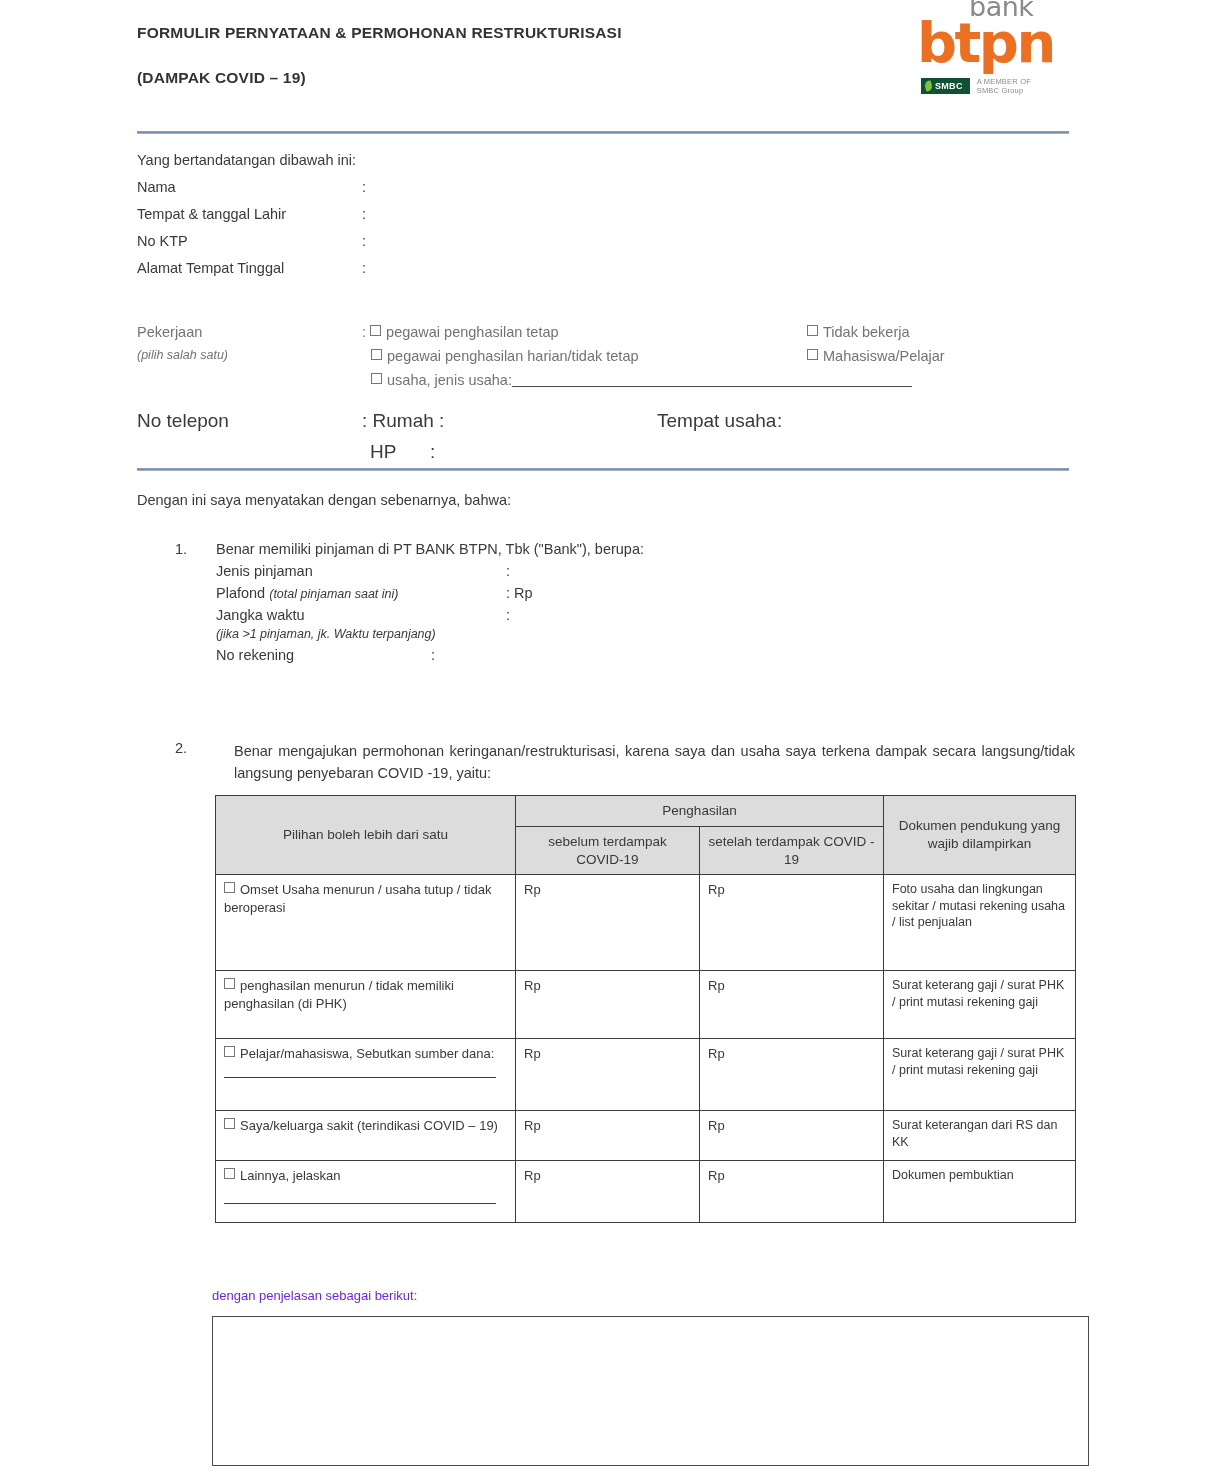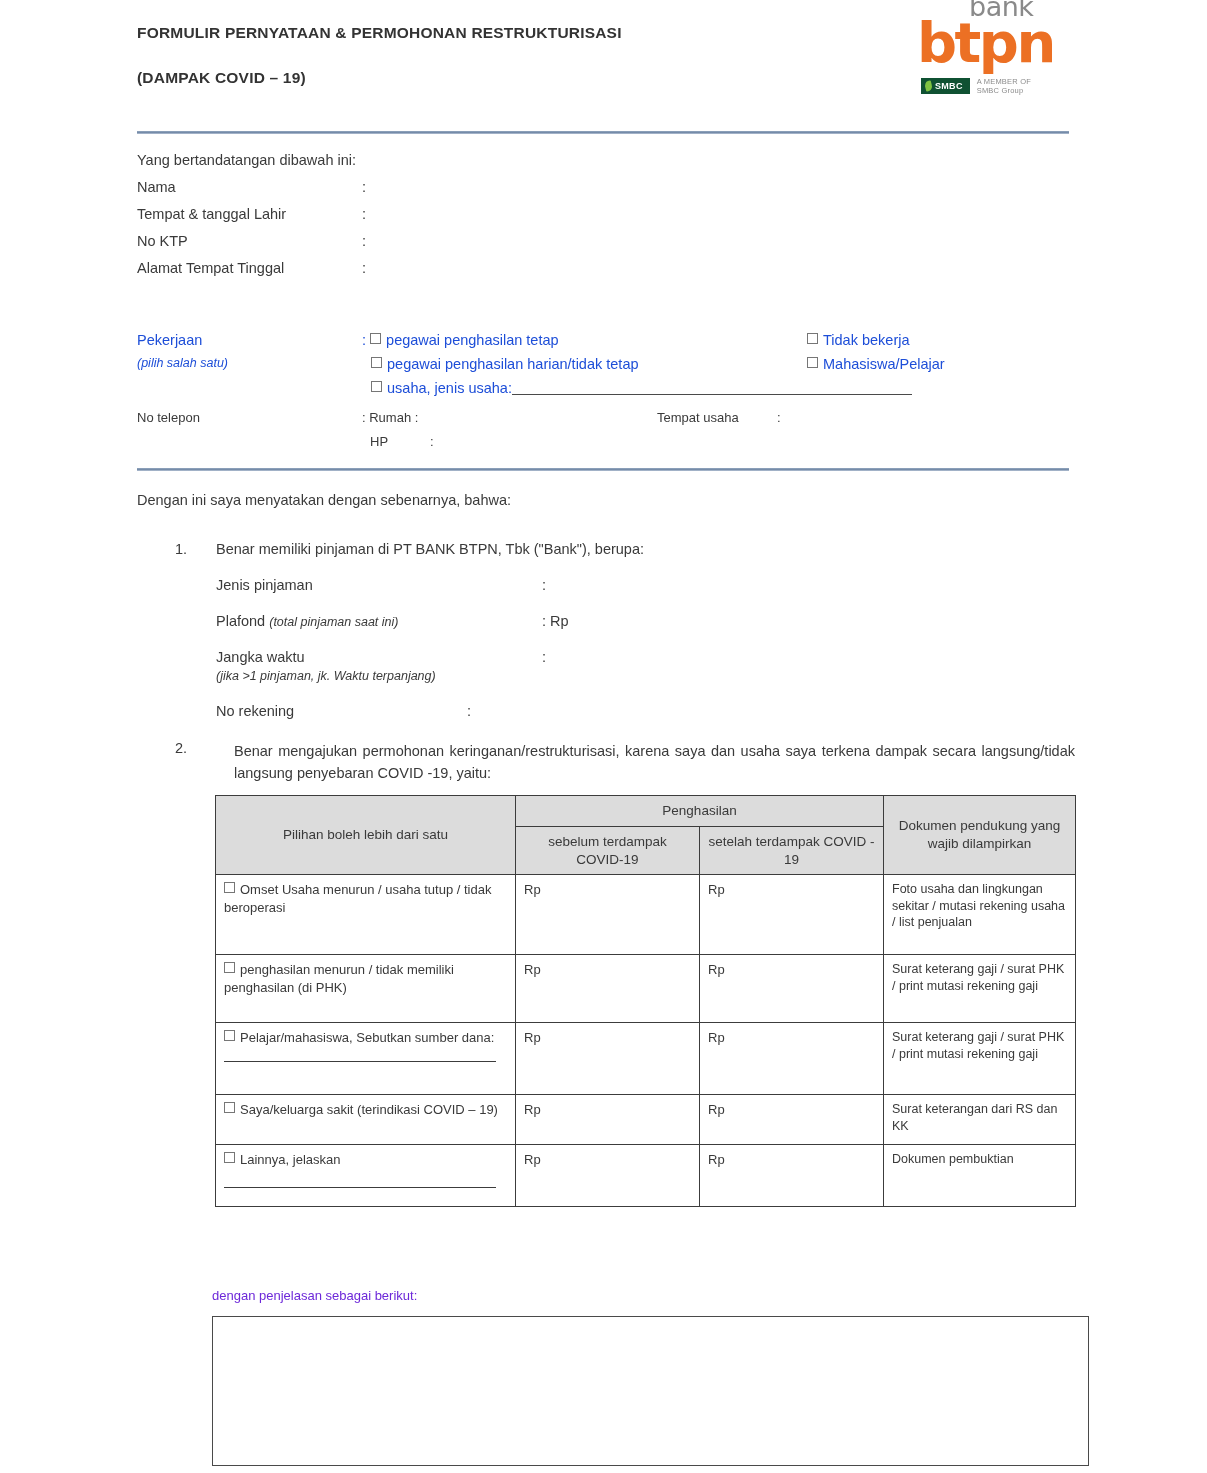--- a/index.html
+++ b/index.html
@@ -141,45 +141,45 @@
     color: #3a3a3a;
   }
   .ident-label { width: 225px; flex: none; }
   .ident-colon { width: 16px; flex: none; }
   .ident-val { flex: 1; }
 
   
   .pekerjaan {
     position: absolute;
     left: 137px;
-    top: 332px;
+    top: 324px;
     width: 950px;
     font-size: 14.5px;
-    color: #1d4ed8;
+    color: #737373;
   }
   .pk-row { display: flex; align-items: flex-start; }
   .pk-label { width: 225px; flex: none; }
   .pk-col { width: 445px; flex: none; }
   .pk-right { flex: 1; }
   .pk-line2 { margin-top: 8px; }
   .pk-line3 { margin-top: 8px; }
   .usaha-underline {
     display: inline-block;
     width: 400px;
     border-bottom: 1.6px solid #4a4a4a;
     height: 14px;
     vertical-align: -2px;
   }
 
   .telp {
     position: absolute;
     left: 137px;
     top: 410px;
     width: 950px;
-    font-size: 13px;
+    font-size: 19px;
     color: #3a3a3a;
   }
   .telp-row { display: flex; }
   .telp-label { width: 225px; flex: none; }
   .telp-mid { width: 295px; flex: none; }
   .telp-usaha-lbl { width: 120px; flex: none; }
   .telp-hp { margin-top: 9px; display: flex; }
   .telp-hp-pad { width: 225px; flex: none; }
   .telp-hp-key { width: 60px; flex: none; padding-left: 8px; }
 
@@ -195,21 +195,21 @@
   .item1 {
     position: absolute;
     left: 175px;
     top: 541px;
     width: 700px;
     font-size: 14.5px;
     color: #3a3a3a;
   }
   .item-num { position: absolute; left: 0; top: 0; width: 36px; }
   .item1-body { margin-left: 41px; }
-  .i1-row { display: flex; margin-top: 20px; gap: 36px; }
+  .i1-row { display: flex; margin-top: 6px; }
   .i1-label { width: 290px; flex: none; }
   .i1-val { flex: 1; }
 
   .item2 {
     position: absolute;
     left: 175px;
     top: 740px;
     width: 900px;
     font-size: 14.5px;
     color: #3a3a3a;
@@ -244,21 +244,21 @@
     text-align: center;
     vertical-align: middle;
     font-size: 13.5px;
   }
   .th-penghasilan { border-bottom: 1.6px solid #3c3c3c; }
   .col1 { width: 300px; }
   .col2 { width: 184px; }
   .col3 { width: 184px; }
   .col4 { width: 192px; }
   .doc-cell { font-size: 12.5px; line-height: 1.38; }
-  .row-h1 { height: 80px; }
+  .row-h1 { height: 96px; }
   .row-h2 { height: 68px; }
   .row-h3 { height: 72px; }
   .row-h4 { height: 50px; }
   .row-h5 { height: 62px; }
   .fill-line {
     display: block;
     width: 272px;
     border-bottom: 1.6px solid #3c3c3c;
     margin-top: 18px;
   }

